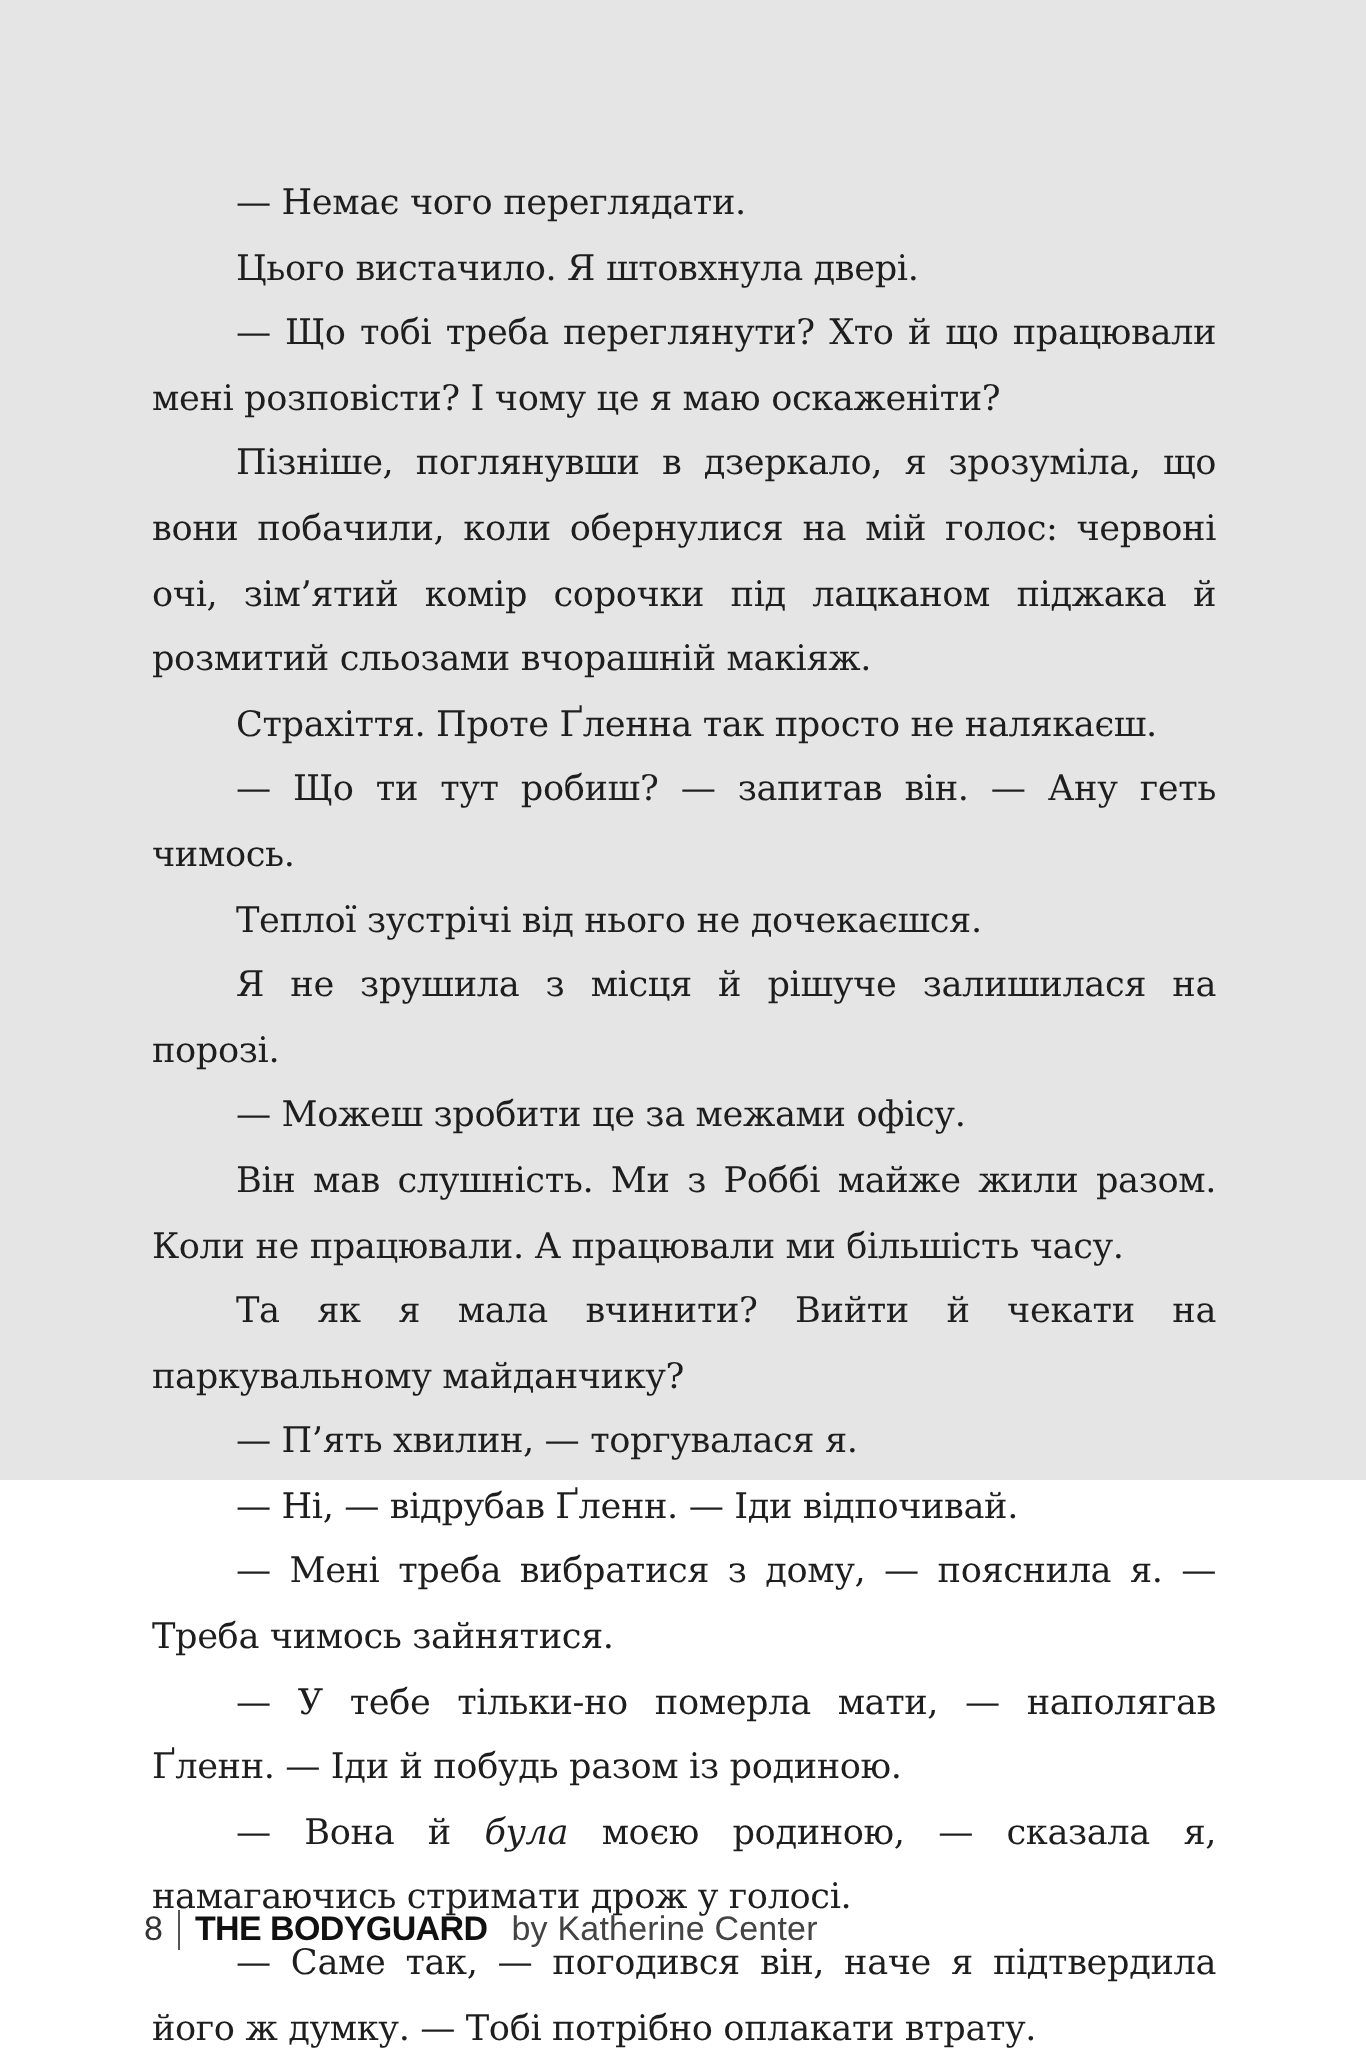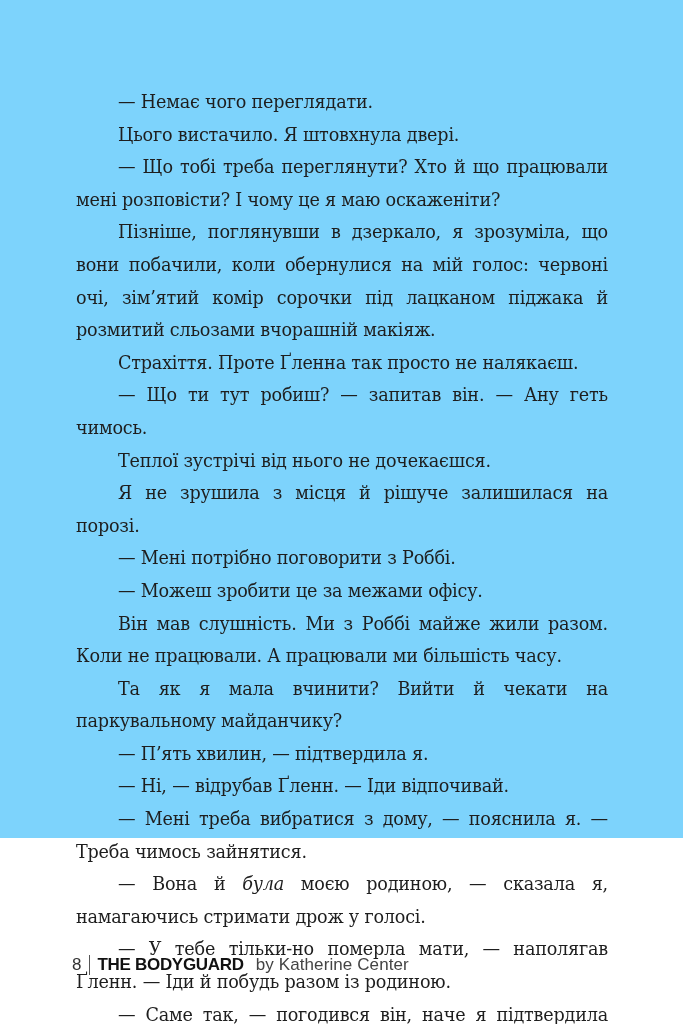--- a/index.html
+++ b/index.html
@@ -11,22 +11,22 @@
       width: 683px;
       height: 1024px;
       position: relative;
       overflow: hidden;
     }
     .page {
       position: absolute;
       left: 0;
       top: 0;
       width: 683px;
-      height: 838px;
-      background: #7dd3fc;
+      height: 740px;
+      background: #e5e5e5;
     }
     .text-block {
       position: absolute;
       left: 76px;
       top: 86px;
       width: 532px;
       font-family: "DejaVu Serif", "Liberation Serif", serif;
       font-size: 17.6px;
       line-height: 32.6px;
       color: #1e1e1e;
@@ -77,29 +77,28 @@
 <div class="page">
   <div class="text-block">
     <p class="para">— Немає чого переглядати.</p>
     <p class="para">Цього вистачило. Я штовхнула двері.</p>
     <p class="para">— Що тобі треба переглянути? Хто й що працювали мені розповісти? І чому це я маю оскаженіти?</p>
     <p class="para">Пізніше, поглянувши в дзеркало, я зрозуміла, що вони по­бачили, коли обернулися на мій голос: червоні очі, зім’ятий комір сорочки під лацканом піджака й розмитий сльозами вчорашній макіяж.</p>
     <p class="para">Страхіття. Проте Ґленна так просто не налякаєш.</p>
     <p class="para">— Що ти тут робиш? — запитав він. — Ану геть чимось.</p>
     <p class="para">Теплої зустрічі від нього не дочекаєшся.</p>
     <p class="para">Я не зрушила з місця й рішуче залишилася на порозі.</p>
-    <p class="para">— Мені потрібно поговорити з Роббі.</p>
     <p class="para">— Можеш зробити це за межами офісу.</p>
     <p class="para">Він мав слушність. Ми з Роббі майже жили разом. Коли не працювали. А працювали ми більшість часу.</p>
     <p class="para">Та як я мала вчинити? Вийти й чекати на паркувальному майданчику?</p>
-    <p class="para">— П’ять хвилин, — підтвердила я.</p>
+    <p class="para">— П’ять хвилин, — торгувалася я.</p>
     <p class="para">— Ні, — відрубав Ґленн. — Іди відпочивай.</p>
     <p class="para">— Мені треба вибратися з дому, — пояснила я. — Треба чимось зайнятися.</p>
+    <p class="para">— У тебе тільки-но померла мати, — наполягав Ґленн. — Іди й побудь разом із родиною.</p>
     <p class="para"><span>— Вона й </span><em>була</em><span> моєю родиною, — сказала я, намагаючись стримати дрож у голосі.</span></p>
-    <p class="para">— У тебе тільки-но померла мати, — наполягав Ґленн. — Іди й побудь разом із родиною.</p>
     <p class="para">— Саме так, — погодився він, наче я підтвердила його ж думку. — Тобі потрібно оплакати втрату.</p>
 
   </div>
 
   <div class="footer">
     <span class="page-num">8</span>
     <span class="sep"></span>
     <span class="book-title">THE BODYGUARD</span>
     <span class="byline">by Katherine Center</span>
   </div>

